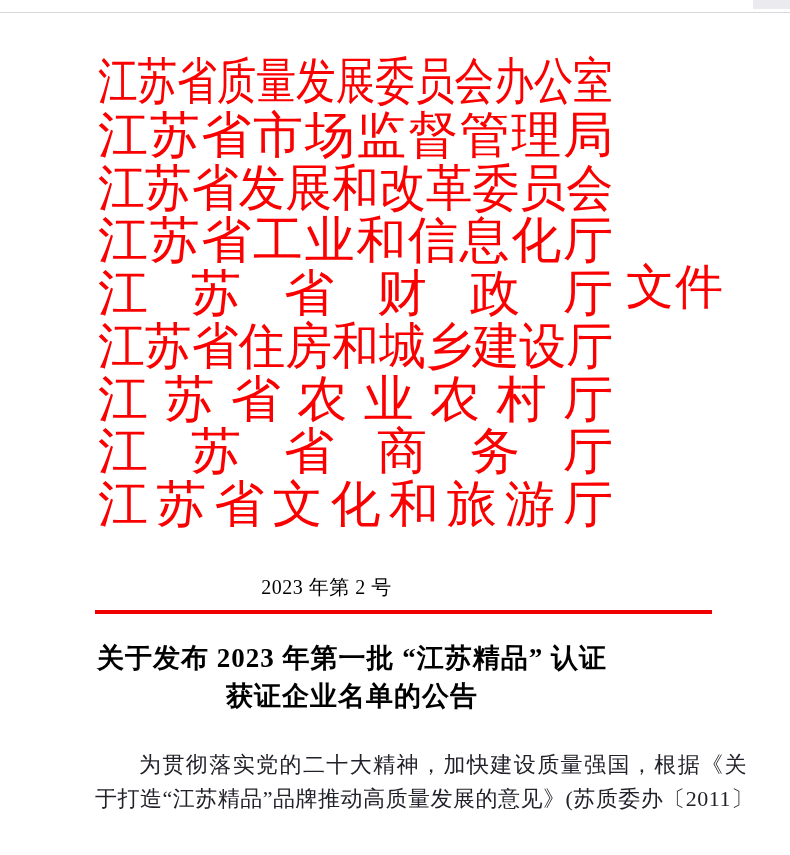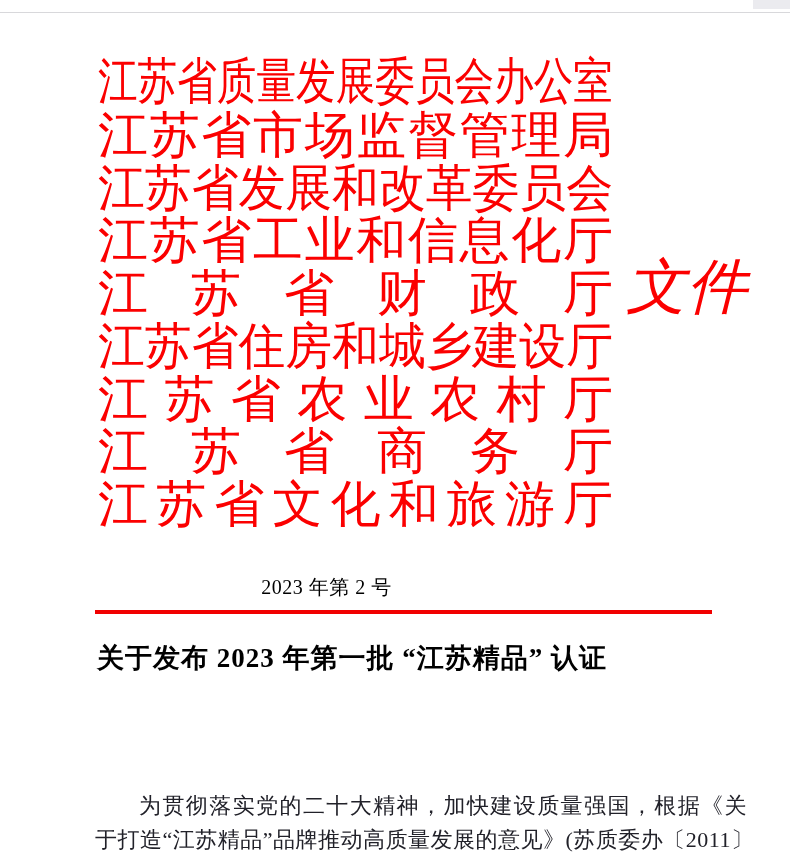--- a/index.html
+++ b/index.html
@@ -51,26 +51,25 @@
     display: inline-block;
     line-height: 1;
     transform-origin: 50% 88%;
   }
 
   
   .doc-type-label {
     position: absolute;
     left: 626px;
     top: 254px;
-    font-size: 60px;
+    font-size: 48px;
     line-height: 66px;
     color: var(--red-text);
     letter-spacing: 1px;
     white-space: nowrap;
-    font-style: italic;
   }
 
   
   .issue-number {
     position: absolute;
     left: 0;
     top: 574px;
     width: 653px;
     text-align: center;
     font-size: 20px;
@@ -114,21 +113,20 @@
     letter-spacing: 0.5px;
   }
   .body-line {
     text-align: justify;
     text-align-last: justify;
     height: 34px;
     white-space: nowrap;
   }
   .body-line.indent {
     padding-left: 44px;
-    margin-top: 41px;
   }
 </style>
 </head>
 <body>
 
 <div class="top-hairline"></div>
 <div class="scrollbar-fragment"></div>
 
 <div class="agency-list">
     <div class="agency-line" style="font-size: 39.6154px;">
@@ -236,18 +234,19 @@
   </div>
 
 <div class="doc-type-label">文件</div>
 
 <div class="issue-number">2023 年第 2 号</div>
 
 <div class="red-rule"></div>
 
 <div class="doc-title">
   <div>关于发布 2023 年第一批 “江苏精品” 认证</div>
+  <div>获证企业名单的公告</div>
 </div>
 
 <div class="body-paragraph">
     <div class="body-line indent">为贯彻落实党的二十大精神，加快建设质量强国，根据《关</div>
     <div class="body-line">于打造“江苏精品”品牌推动高质量发展的意见》(苏质委办〔2011〕</div>
   </div>
 
 </body></html>

